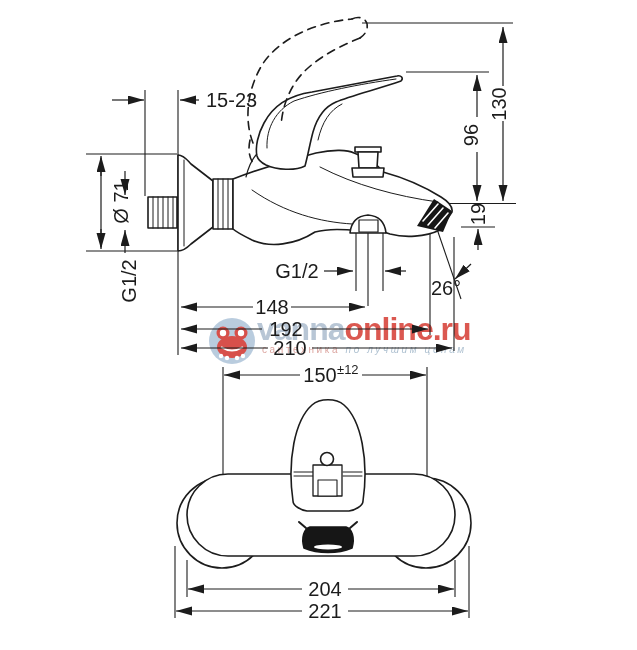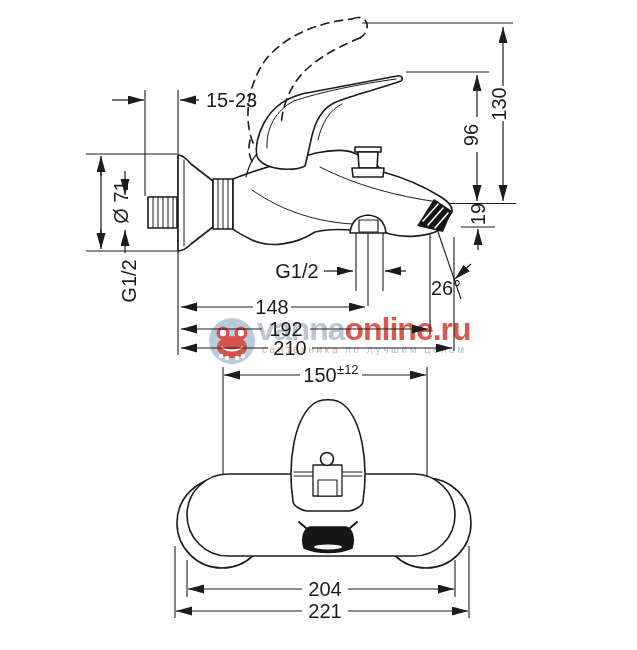--- a/index.html
+++ b/index.html
@@ -7,21 +7,21 @@
          font-family:"Liberation Sans",sans-serif;}
   #drawing{position:absolute;left:0;top:0;z-index:2;}
   
   #watermark{position:absolute;left:205px;top:312px;z-index:1;opacity:.92;}
   #wm-logo{position:absolute;left:4px;top:6px;width:46px;height:46px;}
   #wm-text{position:absolute;left:52px;top:0;white-space:nowrap;
            font-weight:bold;font-size:32px;letter-spacing:-1px;line-height:34px;}
   .wm-1{color:#b3c2d2;} .wm-2{color:#d84a42;}
   #wm-tagline{position:absolute;left:57px;top:32px;white-space:nowrap;
               font-size:10px;letter-spacing:2.6px;line-height:12px;}
-  .wm-t1{color:#d99d97;} .wm-t2{color:#a8bccd;}
+  .wm-t1{color:#d99d97;} .wm-t2{color:#a8bccd;font-style:italic;}
   
   text{font-family:"Liberation Sans",sans-serif;font-size:20px;fill:#1c1c1c;}
   text.sup{font-size:13px;}
 </style>
 </head>
 <body>
 
 <div id="stage">
 
   <div id="watermark">

